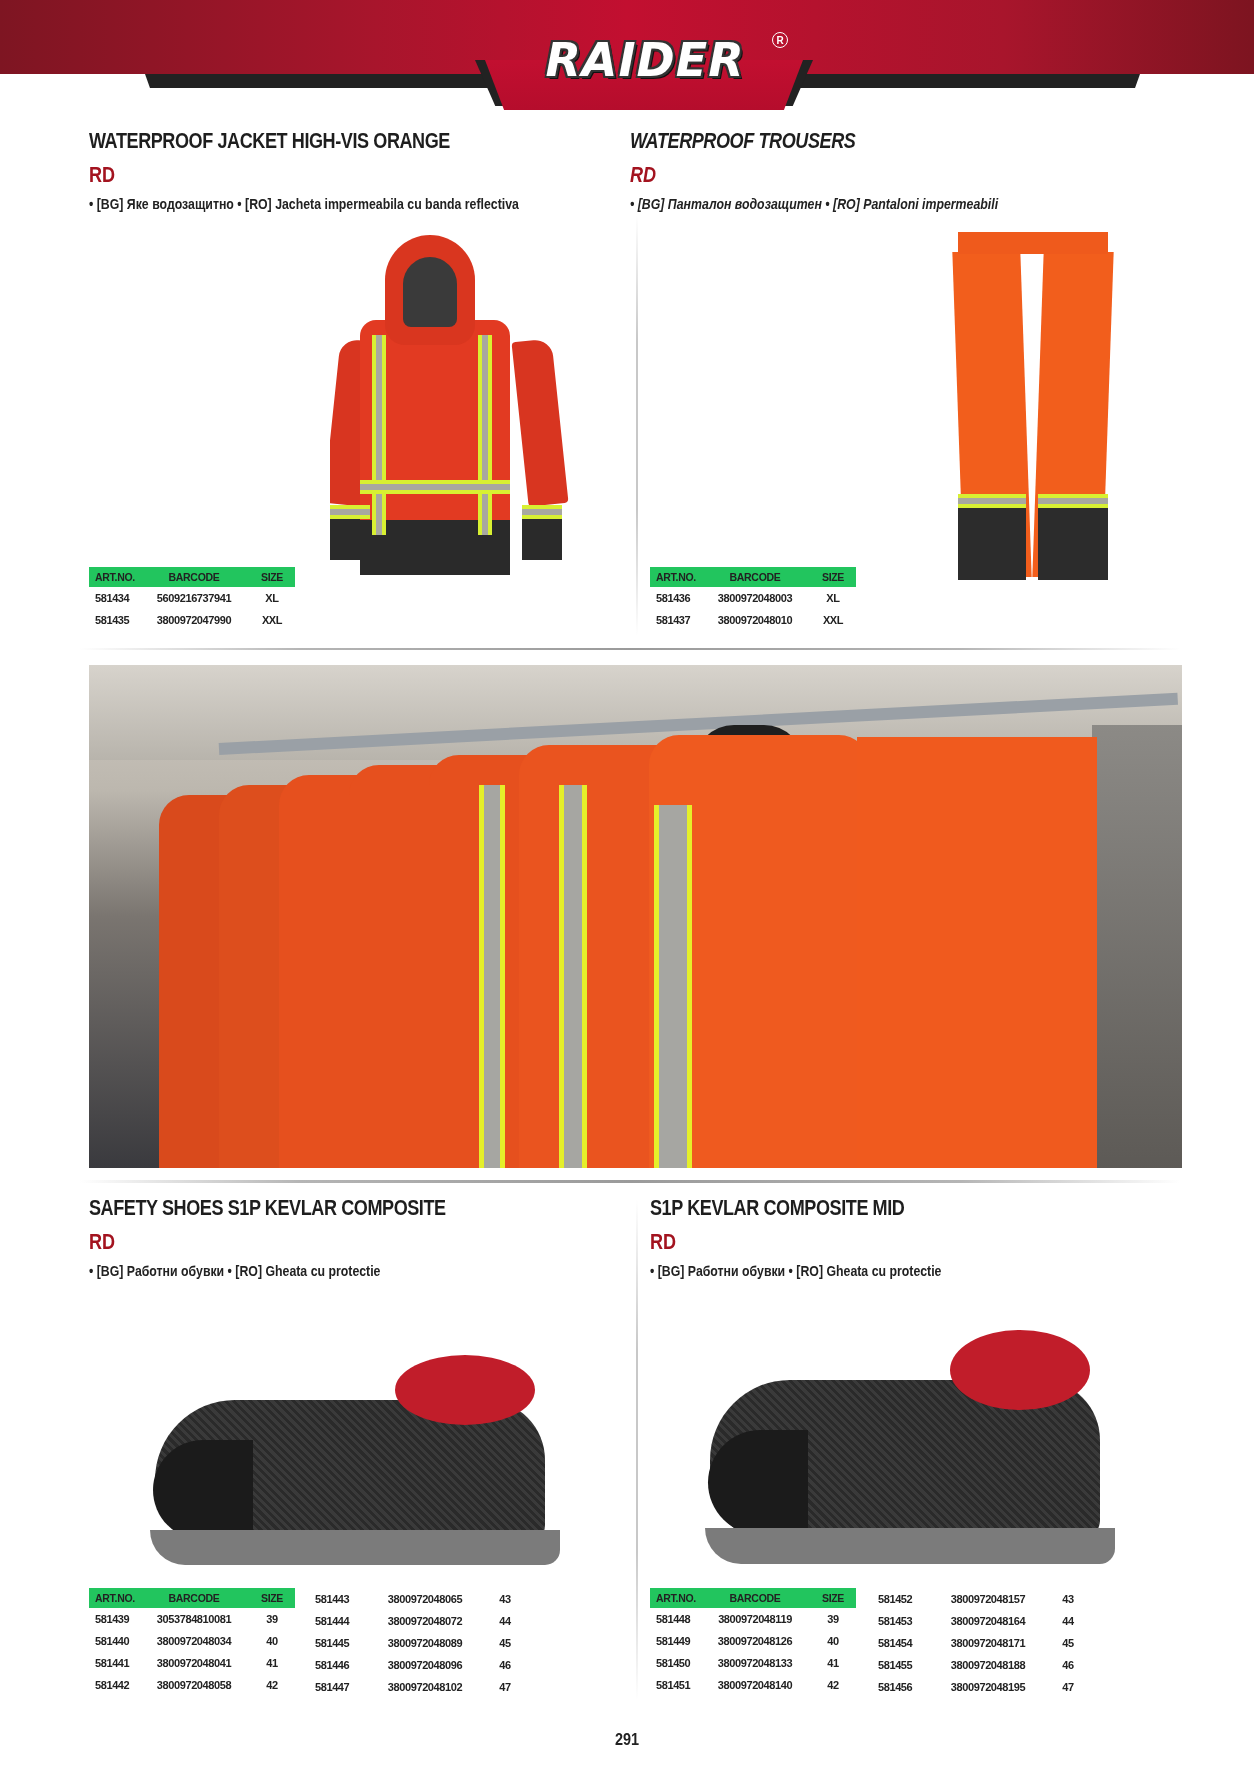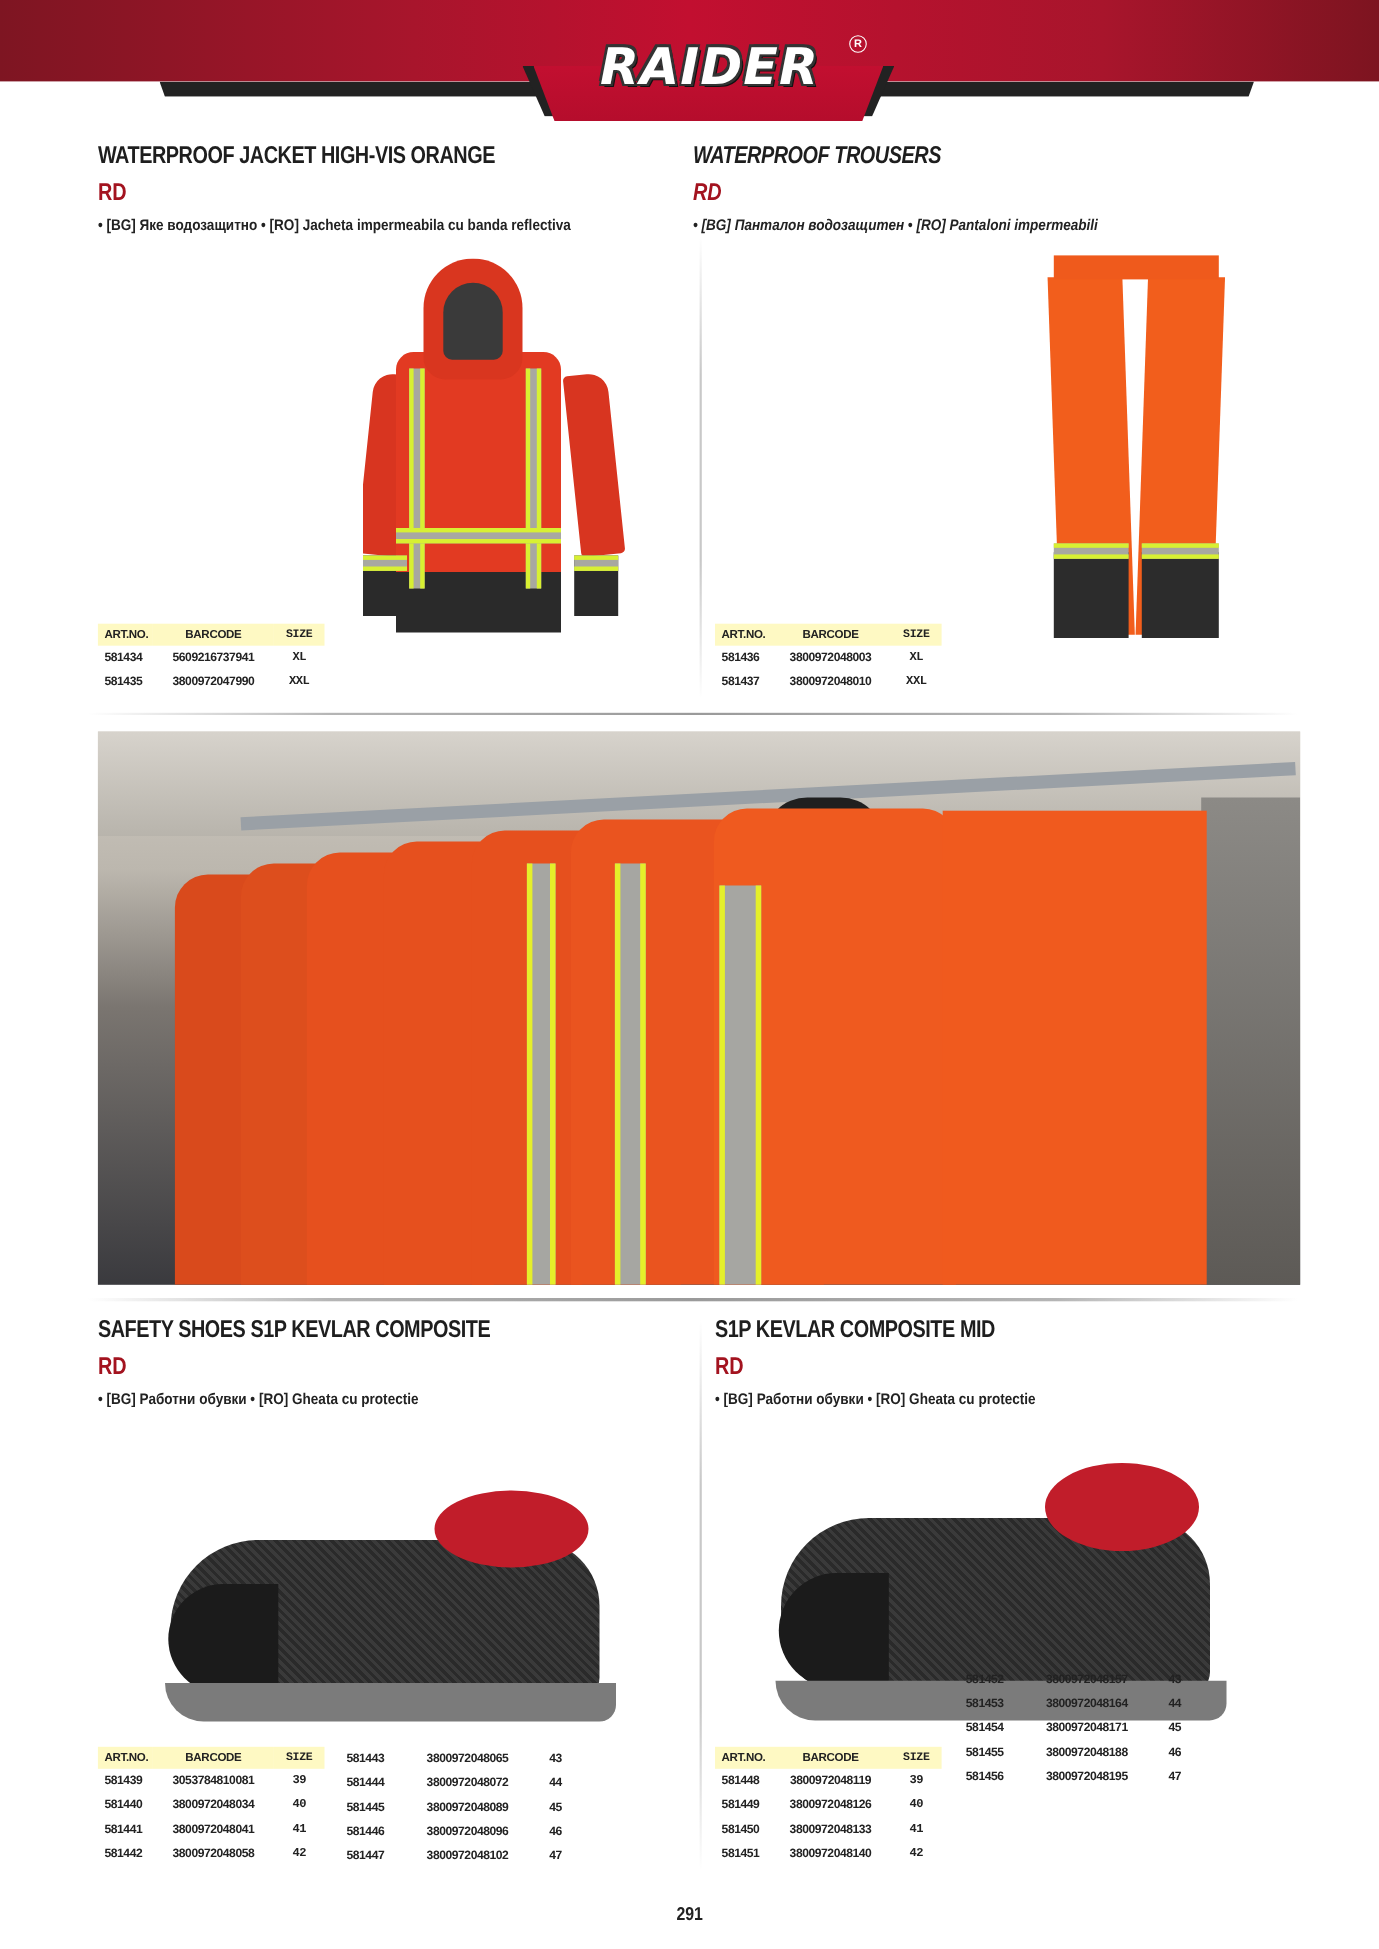--- a/index.html
+++ b/index.html
@@ -52,27 +52,27 @@
     margin-top: 8px; font-weight: bold; font-size: 22px; color: #a3131f;
     transform: scaleX(0.82); transform-origin: left;
   }
   .p-desc {
     margin-top: 8px; font-size: 14px; font-weight: bold; color: #222;
     transform: scaleX(0.88); transform-origin: left; white-space: nowrap;
   }
 
   .spec-table { position: absolute; border-collapse: collapse; font-size: 11px; font-weight: bold; }
   .spec-table th {
-    background: #fef9c3; font-weight: bold; font-size: 10.5px; height: 20px;
+    background: #22c55e; font-weight: bold; font-size: 10.5px; height: 20px;
     letter-spacing: -0.3px; text-align: center; color: #222;
   }
   .spec-table td { height: 22px; text-align: center; color: #222; letter-spacing: -0.4px; }
   .spec-table .c-art { width: 50px; text-align: left; padding-left: 6px; }
   .spec-table .c-bar { width: 110px; }
-  .spec-table .c-size { width: 46px; font-family: Liberation Mono, monospace; }
+  .spec-table .c-size { width: 46px; }
 
   .spec-extra { position: absolute; border-collapse: collapse; font-size: 11px; font-weight: bold; }
   .spec-extra td { height: 22px; color: #222; letter-spacing: -0.4px; text-align: center; }
   .spec-extra .c-art { width: 50px; text-align: left; }
   .spec-extra .c-bar { width: 120px; }
   .spec-extra .c-size { width: 40px; }
 
   .v-divider {
     position: absolute; left: 636px; width: 2px; background: linear-gradient(180deg, #fff, #c8c8c8 30%, #c8c8c8 70%, #fff);
   }
@@ -356,21 +356,21 @@
         <td class="c-bar">3800972048133</td>
         <td class="c-size">41</td>
       </tr>
     <tr>
         <td class="c-art">581451</td>
         <td class="c-bar">3800972048140</td>
         <td class="c-size">42</td>
       </tr>
   </tbody>
 </table>
-<table class="spec-extra" style="left:878px; top:1516px;">
+<table class="spec-extra" style="left:878px; top:1588px;">
   <tbody>
     <tr>
         <td class="c-art">581452</td>
         <td class="c-bar">3800972048157</td>
         <td class="c-size">43</td>
       </tr>
     <tr>
         <td class="c-art">581453</td>
         <td class="c-bar">3800972048164</td>
         <td class="c-size">44</td>

